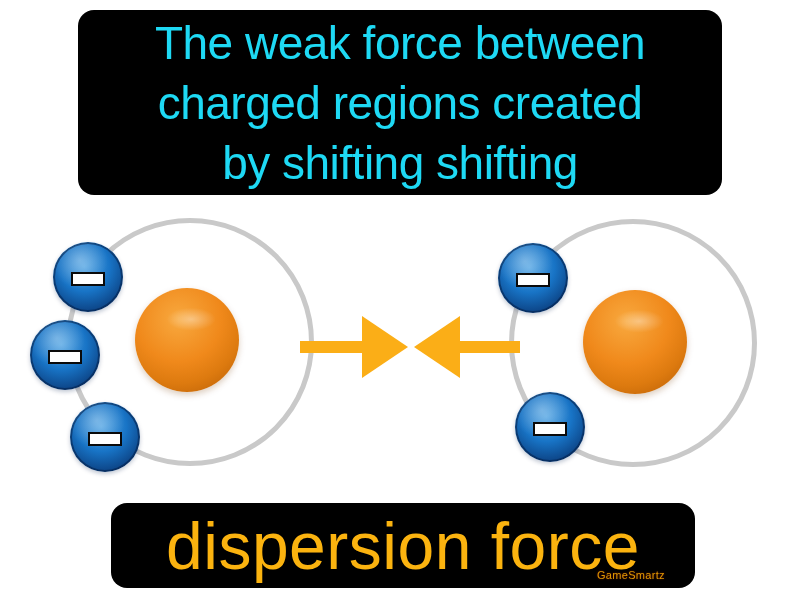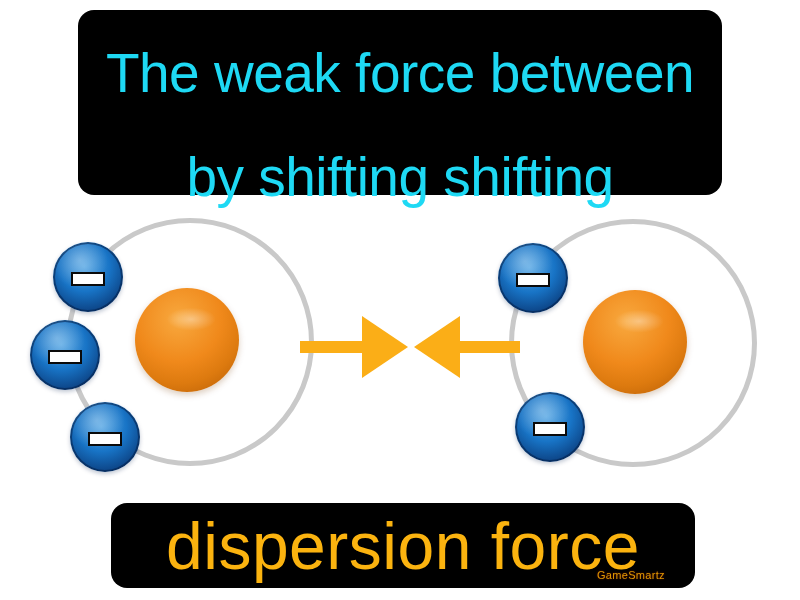--- a/index.html
+++ b/index.html
@@ -22,22 +22,22 @@
   .stage{position:relative;width:800px;height:600px;background:var(--page-bg);}
 
   
   .def-box{
     position:absolute;left:78px;top:10px;width:644px;height:185px;
     background:var(--box-bg);border-radius:16px;
     display:flex;flex-direction:column;justify-content:center;align-items:center;
   }
   .def-line{
     color:var(--definition-text);
-    font-size:55px;line-height:60px;letter-spacing:-0.5px;
-    white-space:nowrap;text-align:center;margin-top:44px;
+    font-size:46px;line-height:60px;letter-spacing:-0.5px;
+    white-space:nowrap;text-align:center;
   }
 
   
   .atom-group{position:absolute;inset:0;pointer-events:none;}
   .orbit{
     position:absolute;width:248px;height:248px;box-sizing:border-box;
     border:5px solid var(--orbit);border-radius:50%;
   }
   .orbit.left{left:66px;top:218px;}
   .orbit.right{left:509px;top:219px;}
@@ -91,20 +91,21 @@
     text-shadow:0 0 2px rgba(150,30,0,0.8);
   }
 </style>
 </head>
 <body>
 
 <div class="stage">
 
   <div class="def-box">
     <div class="def-line">The weak force between</div>
+    <div class="def-line">charged regions created</div>
     <div class="def-line">by shifting shifting</div>
   </div>
 
   <div class="atom-group">
     <div class="orbit left"></div>
     <div class="nucleus left"></div>
     <div class="electron l1">
       <span class="minus"></span>
     </div>
     <div class="electron l2">

